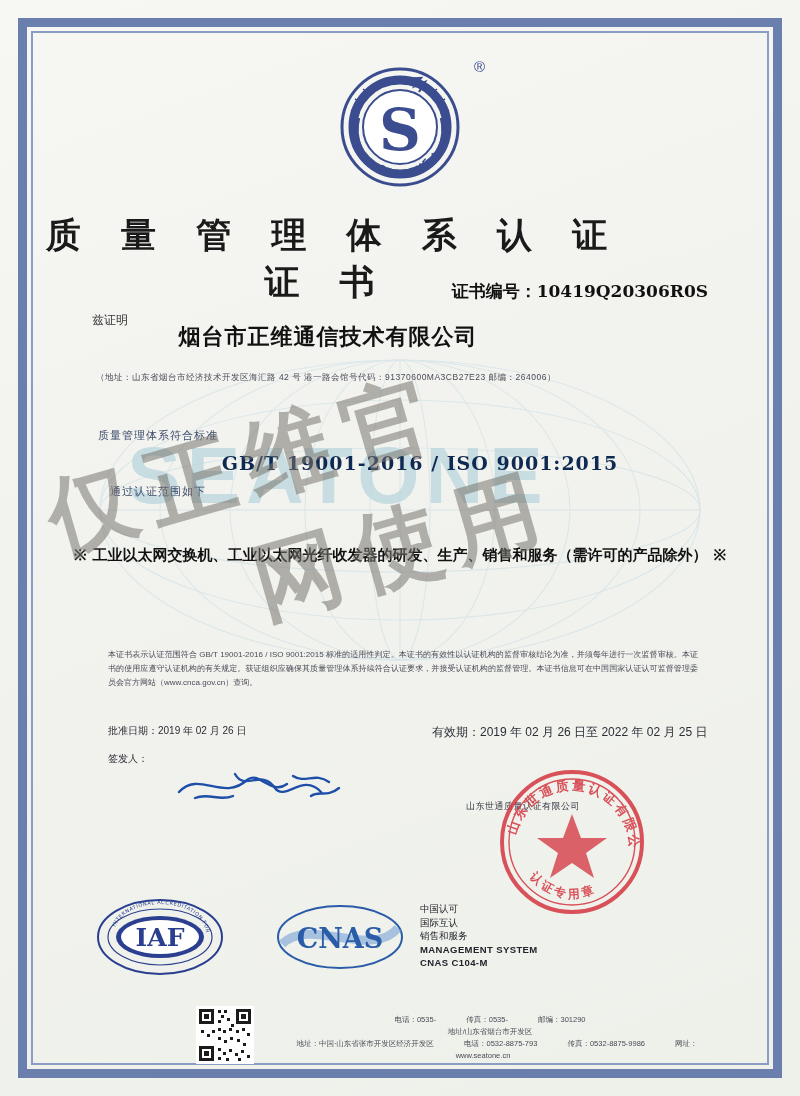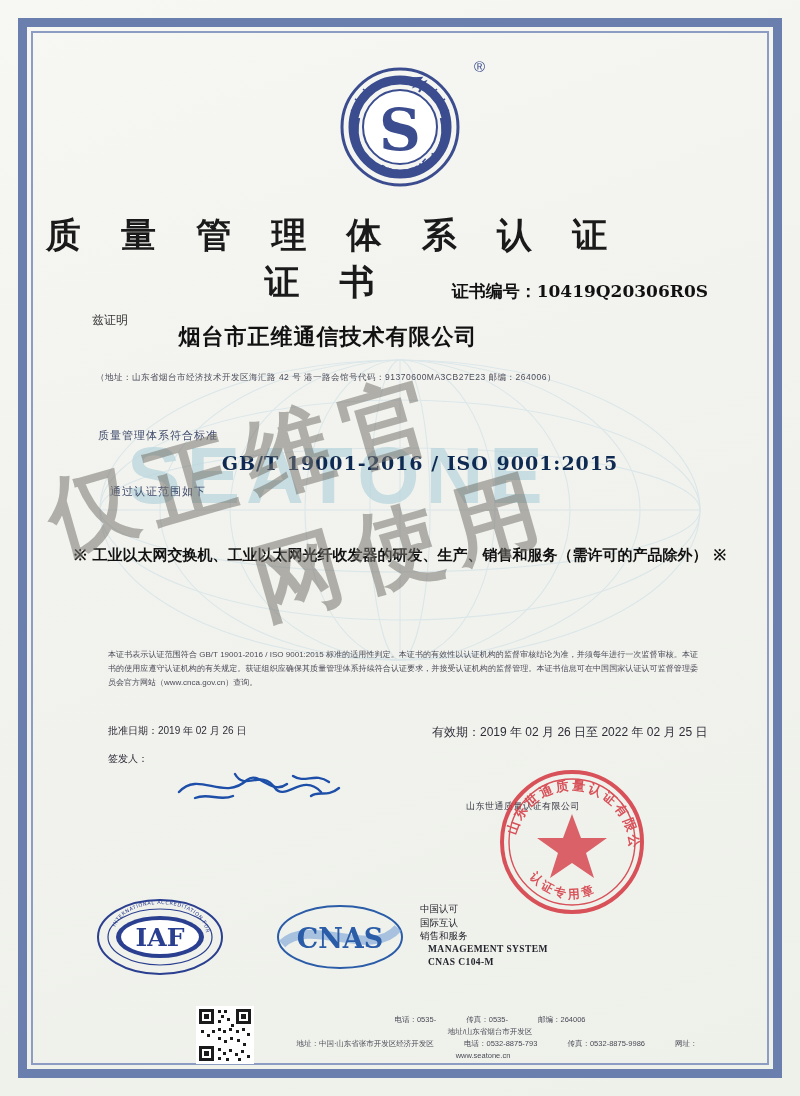--- a/index.html
+++ b/index.html
@@ -291,25 +291,24 @@
   }
   .accred-text {
     position: absolute;
     left: 420px;
     top: 902px;
     font-size: 9.5px;
     line-height: 13.5px;
     color: #23232c;
   }
   .accred-text .en {
-    font-family: Liberation Serif, serif;
+    font-family: Liberation Sans, sans-serif;
     font-weight: bold;
     font-size: 9.5px;
     letter-spacing: 0.4px;
-    margin-left: 8px;
   }
 
   .qr {
     position: absolute;
     left: 196px;
     top: 1006px;
     width: 58px;
     height: 58px;
   }
 
@@ -512,21 +511,21 @@
       <rect x="22" y="51" width="3" height="3"></rect>
         <rect x="30" y="52" width="3" height="3"></rect>
         <rect x="42" y="52" width="3" height="3"></rect>
     </g>
   </svg>
 
   <div class="footer">
     <div class="footer-row">
       <span>电话：0535-</span>
       <span>传真：0535-</span>
-      <span>邮编：264006</span>
+      <span>邮编：301290</span>
     </div>
     <div class="footer-row">地址/山东省烟台市开发区</div>
     <div class="footer-row">
       <span>地址：中国·山东省张市开发区经济开发区</span>
       <span>电话：0532-8875-793</span>
       <span>传真：0532-8875-9986</span>
       <span>网址：www.seatone.cn</span>
     </div>
   </div>
 

